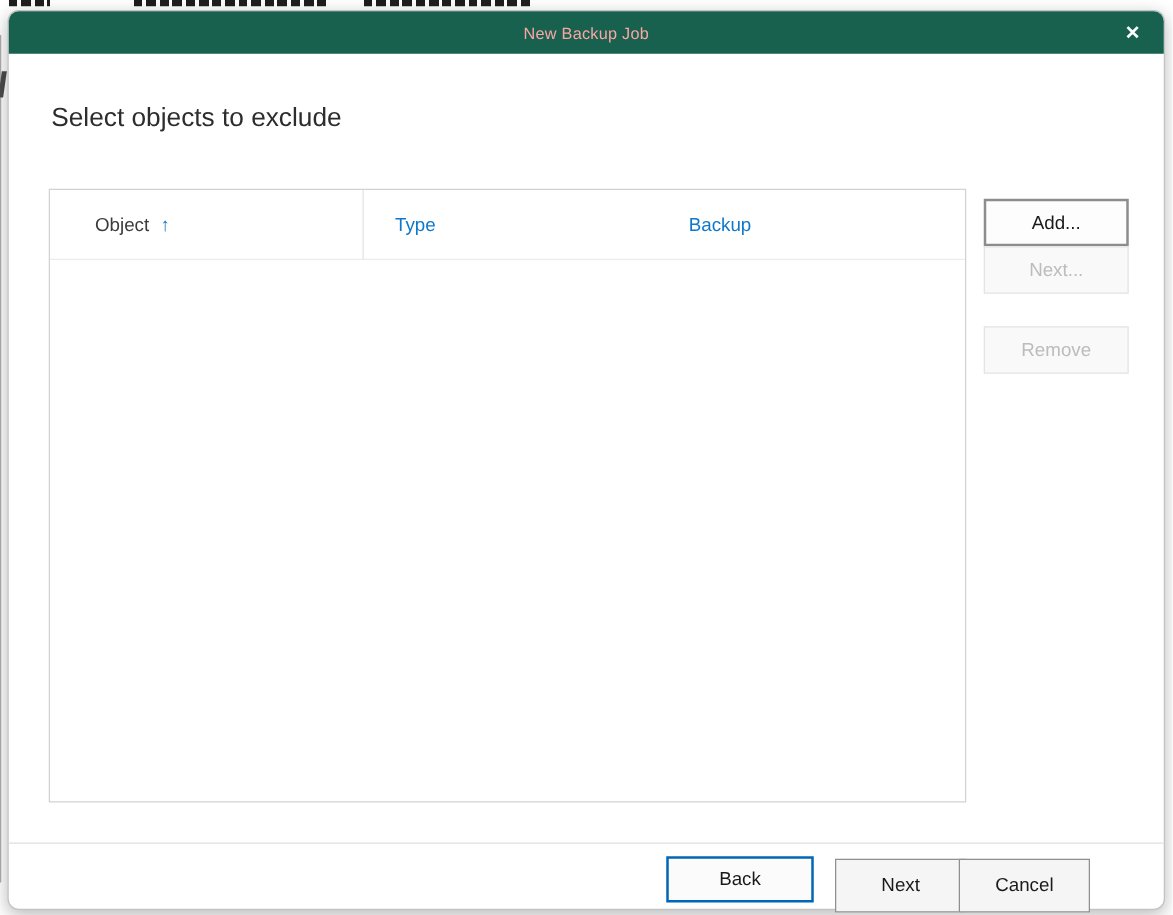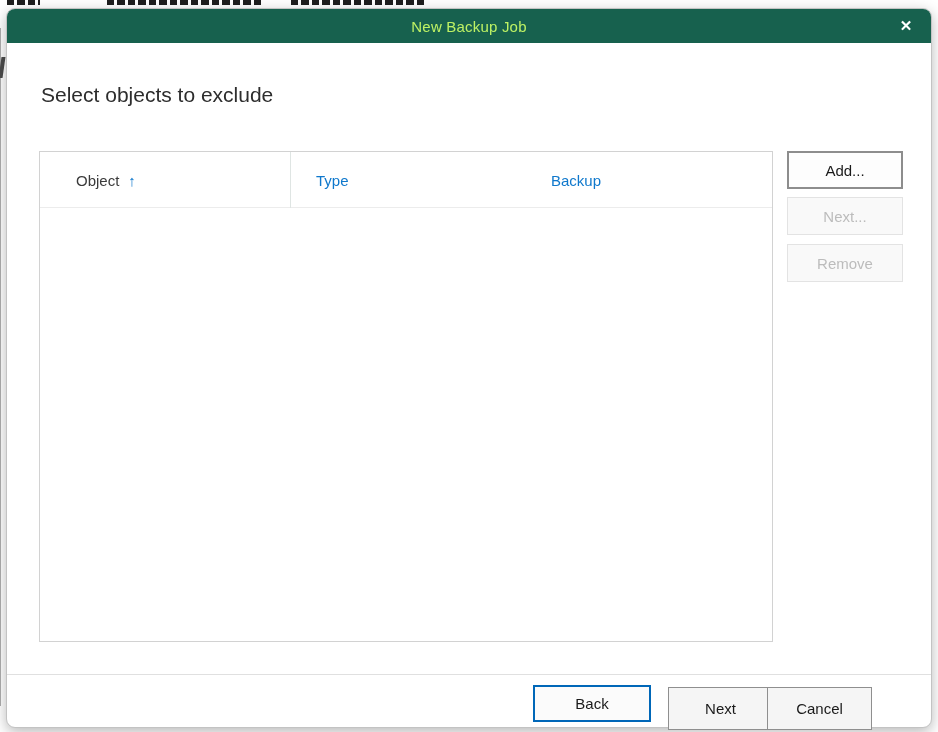--- a/index.html
+++ b/index.html
@@ -49,22 +49,22 @@
     position: absolute;
     left: 0; top: 0;
     width: 100%; height: 34px;
     background: #17614e;
     border-radius: 8px 8px 0 0;
     display: flex;
     align-items: center;
     justify-content: center;
   }
   .title-text {
-    color: #bef264;
-    font-size: 15px;
+    color: #fca5a5;
+    font-size: 13px;
     letter-spacing: 0.2px;
   }
   .close-btn {
     position: absolute;
     right: 8px; top: 0;
     width: 34px; height: 34px;
     background: transparent;
     border: none;
     color: #ffffff;
     font-size: 15px;
@@ -128,33 +128,33 @@
   
   .side-btn {
     position: absolute;
     left: 780px;
     width: 116px; height: 38px;
     font-family: inherit;
     font-size: 15px;
     cursor: pointer;
   }
   .btn-add {
-    top: 142px;
+    top: 150px;
     background: #fdfdfd;
     border: 2px solid #8d8d8d;
     color: #1a1a1a;
   }
   .btn-disabled {
     background: #f9f9f9;
     border: 1px solid #e3e3e3;
     color: #bcbcbc;
     cursor: default;
   }
   .btn-edit   { top: 188px; }
-  .btn-remove { top: 235px; }
+  .btn-remove { top: 252px; }
 
   
   .footer-sep {
     position: absolute;
     left: 0; top: 665px;
     width: 100%; height: 1px;
     background: #e0e0e0;
   }
   .footer-btn {
     position: absolute;

